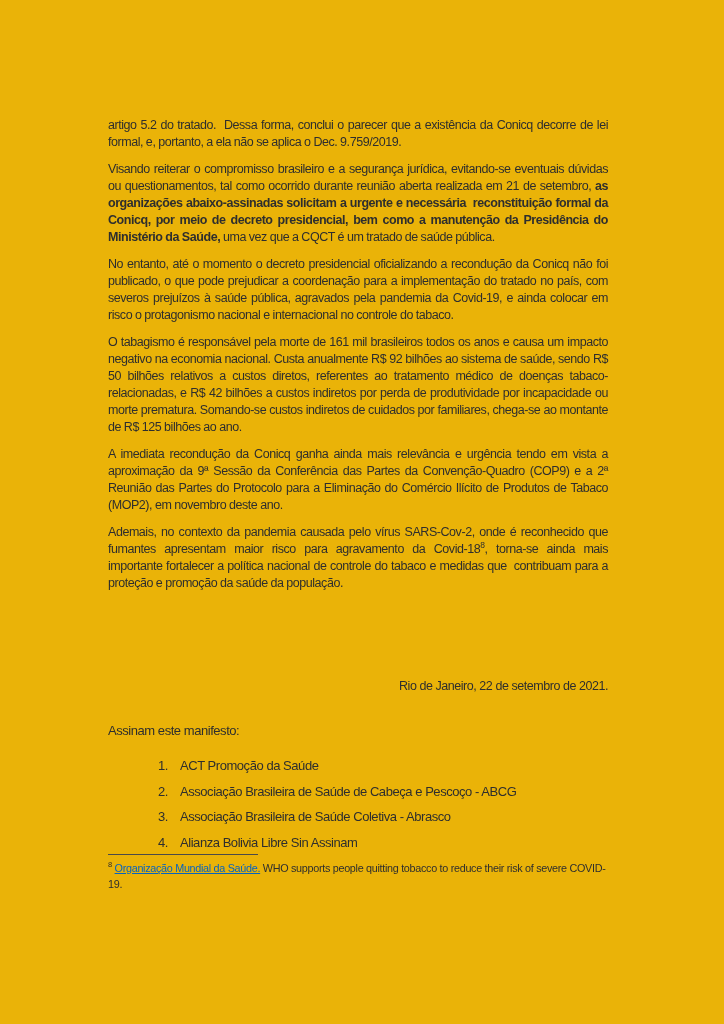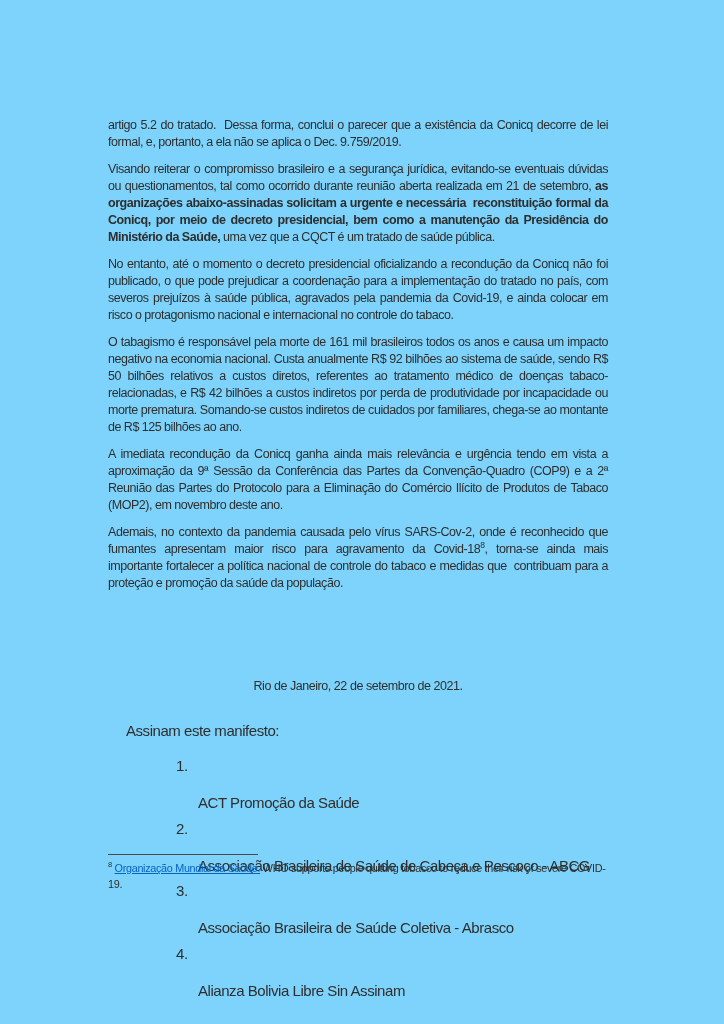--- a/index.html
+++ b/index.html
@@ -6,21 +6,21 @@
   body {
     width: 724px; height: 1024px;
     background: #ffffff;
     font-family: "Liberation Sans", sans-serif;
     color: #2e2e2e;
     position: relative;
     overflow: hidden;
   }
   .page {
     position: absolute; inset: 0;
-    background: #7dd3fc;
+    background: #eab308;
     overflow: hidden;
   }
   .doc-body {
     position: absolute;
     left: 108px; top: 117px;
     width: 500px;
   }
   .para {
     font-size: 12.5px;
     line-height: 17px;
@@ -33,47 +33,47 @@
   .para span.bold { font-weight: 700; }
   sup.fn-ref {
     font-size: 8.5px;
     line-height: 0;
     vertical-align: super;
   }
   .date-block {
     position: absolute;
     left: 108px; top: 678px;
     width: 500px;
-    text-align: center;
+    text-align: right;
     font-size: 12.5px;
     line-height: 17px;
     letter-spacing: -0.45px;
   }
   .sign-block {
     position: absolute;
-    left: 126px; top: 722px;
+    left: 108px; top: 722px;
     width: 500px;
-    font-size: 15px;
+    font-size: 13px;
     letter-spacing: -0.45px;
   }
   .sign-intro {
     margin: 0;
     line-height: 17px;
   }
   ol.signatories {
     list-style: none;
     margin: 14px 0 0 0;
     padding: 0 0 0 50px;
   }
   ol.signatories li {
     display: flex;
     line-height: 25.5px;
   }
   .li-num { width: 22px; flex: 0 0 22px; }
-  .li-name { flex: 1; margin-top: 37px; }
+  .li-name { flex: 1; }
   .footnote-block {
     position: absolute;
     left: 108px; top: 854px;
     width: 500px;
     font-size: 10.8px;
     line-height: 15.5px;
     letter-spacing: -0.3px;
   }
   .footnote-sep {
     width: 150px;

